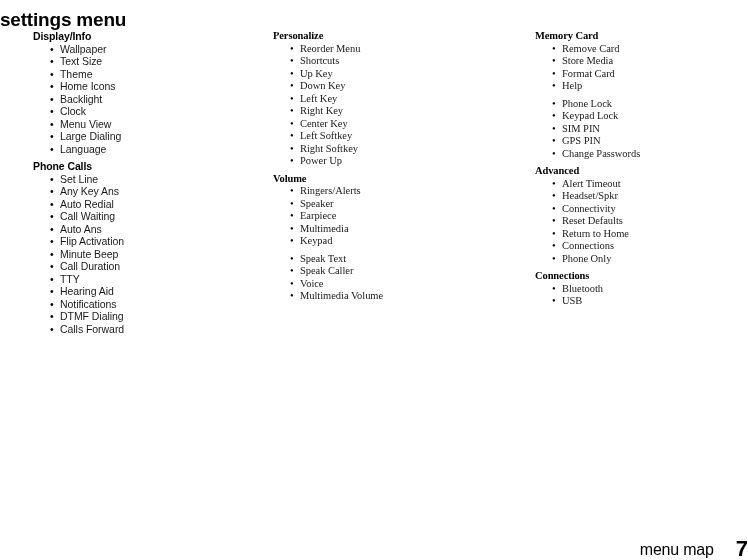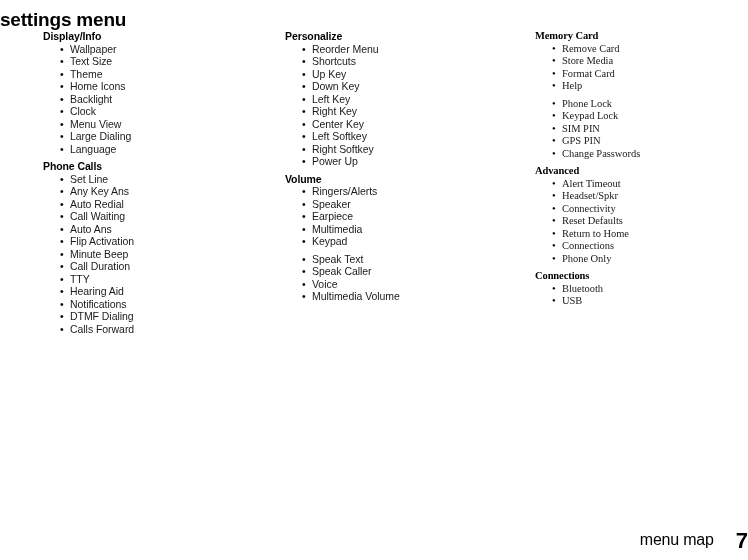--- a/index.html
+++ b/index.html
@@ -35,22 +35,22 @@
   #columns {
     position: absolute;
     left: 0px;
     top: 30px;
     width: 748px;
   }
   .column {
     position: absolute;
     top: 0;
   }
-  .column.col-0 { left: 43px;  width: 230px; }
-  .column.col-1 { left: 285px; width: 230px; }
+  .column.col-0 { left: 33px;  width: 230px; }
+  .column.col-1 { left: 273px; width: 230px; font-family: Liberation Serif, serif; }
   .column.col-2 { left: 535px; width: 210px; font-family: Liberation Serif, serif; }
 
   
   .section {
     margin-bottom: 5px;
   }
   .section-header {
     font-size: 10.5px;
     font-weight: bold;
     color: #000000;
@@ -82,21 +82,21 @@
     color: #000000;
   }
 
   
   #footer {
     position: absolute;
     right: 0px;
     bottom: 0px;
     height: 30px;
     display: flex;
-    align-items: flex-start;
+    align-items: flex-end;
     justify-content: flex-end;
     margin-top: 36px;
   }
   #footer-label {
     font-size: 16px;
     font-weight: normal;
     color: #000000;
     letter-spacing: -0.2px;
     line-height: 20px;
   }

